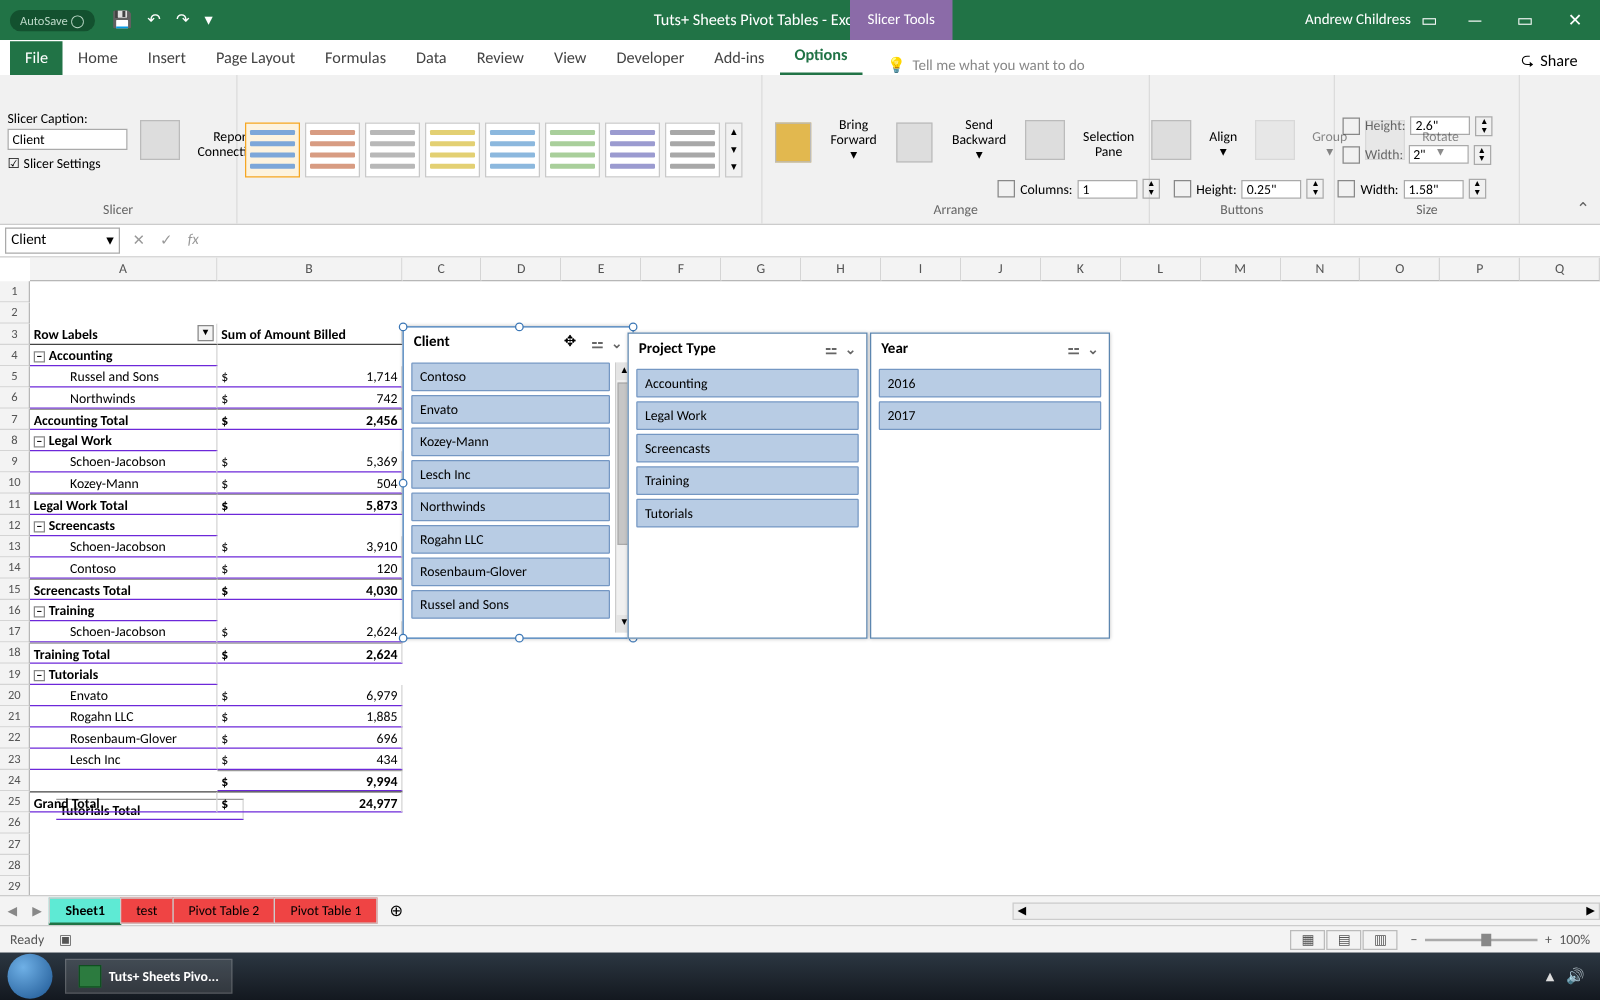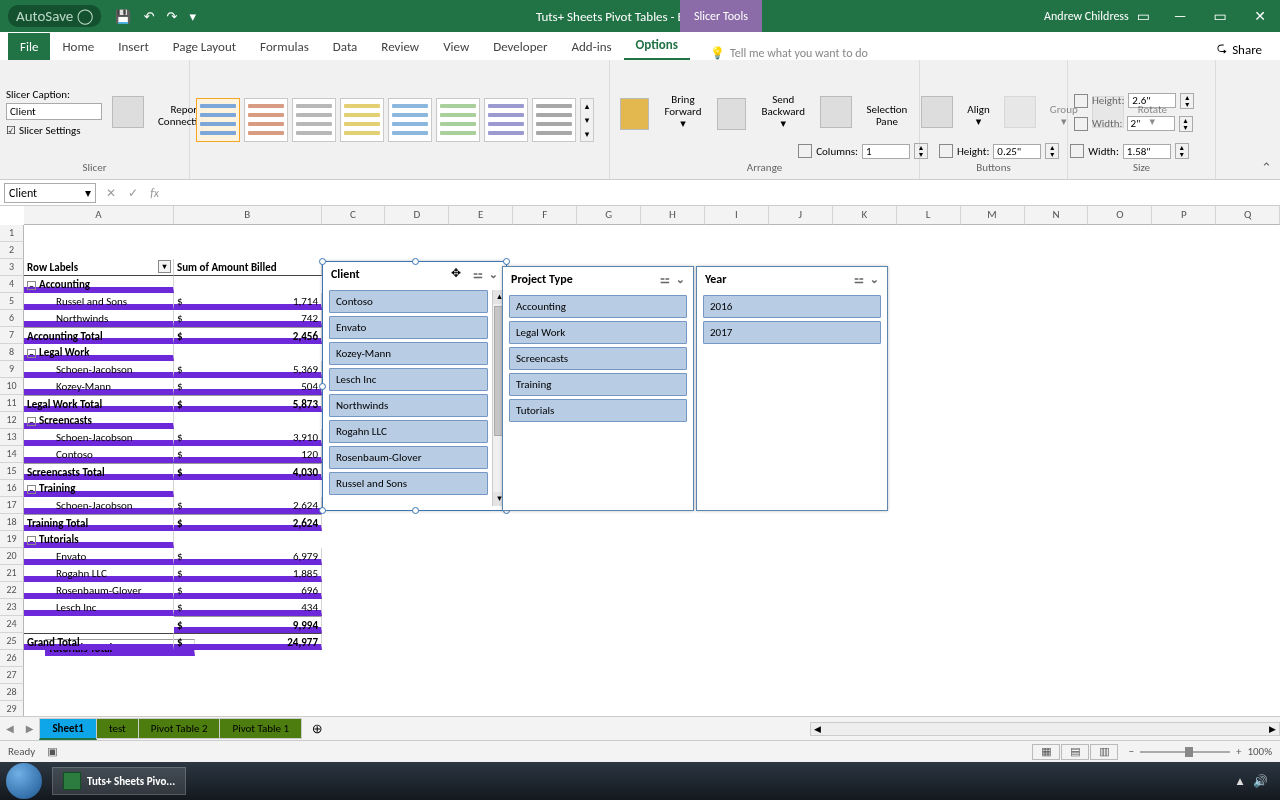--- a/index.html
+++ b/index.html
@@ -1,20 +1,20 @@
 <!DOCTYPE html>
 <html><head>
 <meta charset="utf-8">
 <style>
 * { box-sizing: border-box; margin: 0; padding: 0; font-family: 'Segoe UI', Calibri, sans-serif; }
 body { background: #fff; width: 1280px; height: 800px; overflow: hidden; }
 
 
 .titlebar { height: 32px; background: #217346; display: flex; align-items: center; color: #fff; font-size: 12px; }
-.titlebar .autosave { background: #13512f; padding: 2px 8px; margin-left: 8px; border-radius: 10px; font-size: 15px; color: #bcd9c8; }
+.titlebar .autosave { background: #13512f; padding: 2px 8px; margin-left: 8px; border-radius: 10px; font-size: 10px; color: #bcd9c8; }
 .titlebar .qat { display: flex; gap: 12px; margin-left: 14px; }
 .titlebar .qat span { font-size: 13px; cursor: pointer; }
 .titlebar .title { flex: 1; text-align: center; font-size: 13px; }
 .titlebar .context { background: #8b6ba8; padding: 6px 14px; position: absolute; left: 680px; height: 32px; display: flex; align-items: center; font-size: 12px; }
 .titlebar .user { margin-right: 8px; font-size: 12px; }
 .titlebar .wincontrols { display: flex; }
 .titlebar .wincontrols span { width: 40px; text-align: center; font-size: 14px; cursor: pointer; }
 
 
 .ribbontabs { height: 28px; background: #fff; display: flex; align-items: flex-end; border-bottom: none; padding-left: 8px; }
@@ -64,21 +64,21 @@
 .fx { font-style: italic; }
 .fx-input { flex: 1; border: none; outline: none; font-size: 12px; }
 
 
 .gridwrap { position: relative; height: 510px; overflow: hidden; }
 .colheads { display: flex; margin-left: 24px; height: 19px; }
 .colheads div { border-right: 1px solid #d4d4d4; border-bottom: 1px solid #b7b7b7; background: #f3f3f3; text-align: center; font-size: 11px; color: #555; line-height: 18px; }
 .rownums { position: absolute; left: 0; top: 19px; width: 24px; }
 .rownums div { height: 17px; border-right: 1px solid #b7b7b7; border-bottom: 1px solid #d4d4d4; background: #f3f3f3; text-align: center; font-size: 10px; color: #555; line-height: 16px; }
 .cells { position: absolute; left: 24px; top: 19px; }
-.cell { position: absolute; border-right: 1px solid #d4d4d4; border-bottom: 6px solid #6d28d9; font-size: 11px; padding: 1px 3px; height: 17px; line-height: 15px; }
+.cell { position: absolute; border-right: 1px solid #d4d4d4; border-bottom: 1px solid #6d28d9; font-size: 11px; padding: 1px 3px; height: 17px; line-height: 15px; }
 
 
 .pt-hdr { font-weight: bold; background: #fff; border-bottom: 1px solid #444 !important; }
 .pt-group { font-weight: bold; }
 .pt-total { font-weight: bold; border-top: 1px solid #999; }
 .pt-grand { font-weight: bold; border-top: 1px solid #444; }
 .collapse-btn { display: inline-block; width: 9px; height: 9px; border: 1px solid #888; text-align: center; line-height: 7px; font-size: 9px; margin-right: 3px; vertical-align: middle; }
 .dd-btn { position: absolute; right: 2px; top: 1px; width: 13px; height: 13px; border: 1px solid #888; font-size: 8px; text-align: center; line-height: 11px; background: #f4f4f4; }
 
 
@@ -89,22 +89,22 @@
 .slicer-body { padding: 4px 6px; display: flex; flex-direction: column; gap: 3px; overflow-y: auto; }
 .slicer-item { background: #b8cce4; border: 1px solid #7497c3; padding: 4px 6px; font-size: 11px; cursor: pointer; border-radius: 1px; }
 .sel-handle { position: absolute; width: 7px; height: 7px; background: #fff; border: 1px solid #3a76b5; border-radius: 50%; }
 .scrollbar { position: absolute; right: 0; top: 28px; bottom: 4px; width: 14px; background: #f0f0f0; border-left: 1px solid #ccc; }
 .scrollbar .arrow { height: 14px; text-align: center; font-size: 9px; background: #e4e4e4; }
 .scrollbar .thumb { position: absolute; left: 1px; right: 1px; background: #c6c6c6; border: 1px solid #aaa; }
 
 
 .sheettabs { height: 24px; display: flex; align-items: center; border-top: 1px solid #ccc; background: #f3f3f3; font-size: 11px; }
 .tab-nav { padding: 0 6px; color: #888; font-size: 10px; }
-.stab { padding: 3px 12px; border: 1px solid #ccc; background: #4d7c0f; cursor: pointer; margin-right: -1px; }
-.stab.active { background: #0ea5e9; border-bottom: 2px solid #217346; font-weight: bold; }
+.stab { padding: 3px 12px; border: 1px solid #ccc; background: #ef4444; cursor: pointer; margin-right: -1px; }
+.stab.active { background: #5eead4; border-bottom: 2px solid #217346; font-weight: bold; }
 .addsheet { width: 20px; text-align: center; margin-left: 6px; font-size: 13px; cursor: pointer; }
 .hscroll { margin-left: auto; width: 470px; height: 14px; background: #eee; border: 1px solid #ccc; display: flex; justify-content: space-between; align-items: center; padding: 0 3px; font-size: 9px;}
 
 
 .statusbar { height: 22px; background: #f3f3f3; display: flex; align-items: center; font-size: 11px; color: #555; padding: 0 8px; border-top: 1px solid #ccc; }
 .statusbar .views { margin-left: auto; display: flex; gap: 1px; }
 .statusbar .view-btn { width: 28px; height: 16px; border: 1px solid #bbb; display: flex; align-items: center; justify-content: center; }
 .statusbar .zoom { display: flex; align-items: center; gap: 6px; margin-left: 10px; }
 .statusbar .zoom .slider { width: 90px; height: 2px; background: #aaa; position: relative; }
 .statusbar .zoom .slider::after { content:''; position:absolute; left: 45px; top:-4px; width:8px; height:10px; background:#888; }

